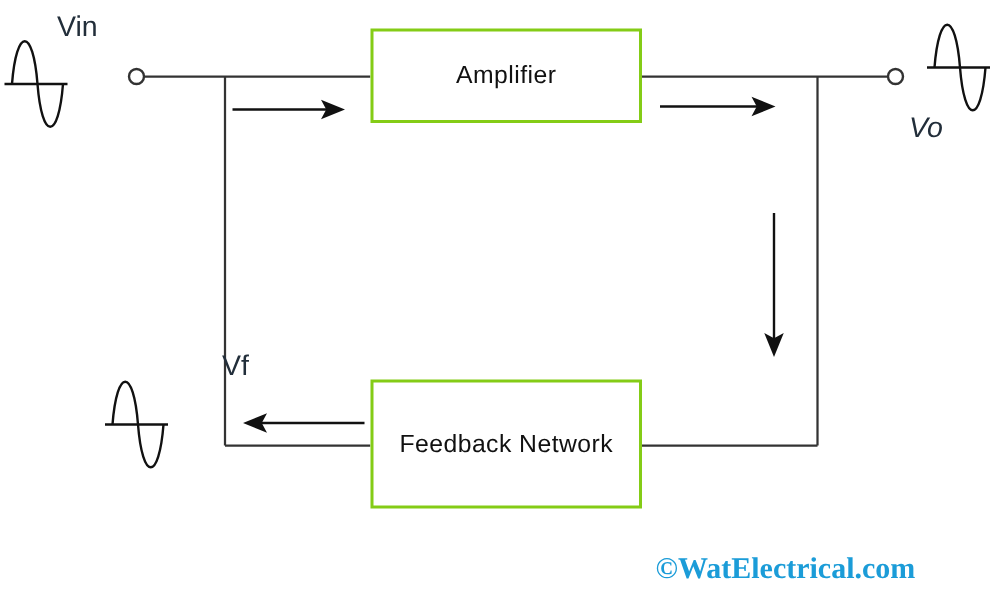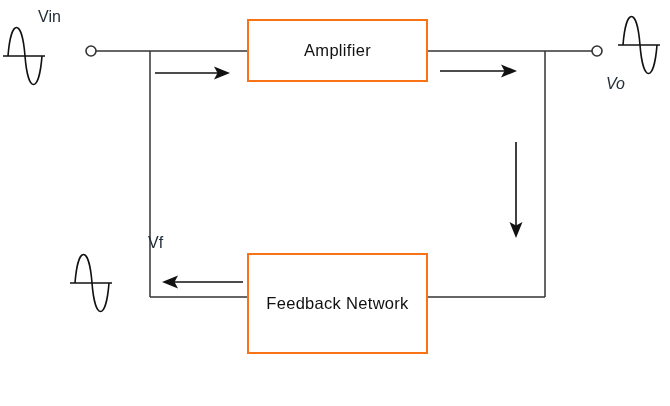--- a/index.html
+++ b/index.html
@@ -18,35 +18,35 @@
   .wire-layer {
     position: absolute;
     left: 0;
     top: 0;
     width: 670px;
     height: 406px;
   }
   .block {
     position: absolute;
     box-sizing: border-box;
-    border: 2px solid #f97316;
+    border: 2px solid #84cc16;
     background: #ffffff;
     display: flex;
     align-items: center;
     justify-content: center;
     font-size: 16.5px;
     letter-spacing: 0.3px;
     color: #111111;
     z-index: 2;
   }
   .block-amplifier { left: 247px; top: 19px; width: 181px; height: 63px; }
-  .block-feedback  { left: 247px; top: 253px; width: 181px; height: 101px; }
+  .block-feedback  { left: 247px; top: 253px; width: 181px; height: 86px; }
   .sig-label {
     position: absolute;
-    font-size: 16px;
+    font-size: 19px;
     color: #222e3a;
     z-index: 3;
     white-space: nowrap;
   }
   .label-vin { left: 38px;  top: 8px;   }
   .label-vo  { left: 606px; top: 75px; font-style: italic;  }
   .label-vf  { left: 100px; top: 234px; margin-left: 48px; }
   .watermark {
     position: absolute;
     left: 437px;
@@ -113,14 +113,15 @@
     <span>Amplifier</span>
   </div>
   <div class="block block-feedback">
     <span>Feedback Network</span>
   </div>
 
   <div class="sig-label label-vin">Vin</div>
   <div class="sig-label label-vo">Vo</div>
   <div class="sig-label label-vf">Vf</div>
 
+  <div class="watermark">©WatElectrical.com</div>
 
 </div>
 
 </body></html>

